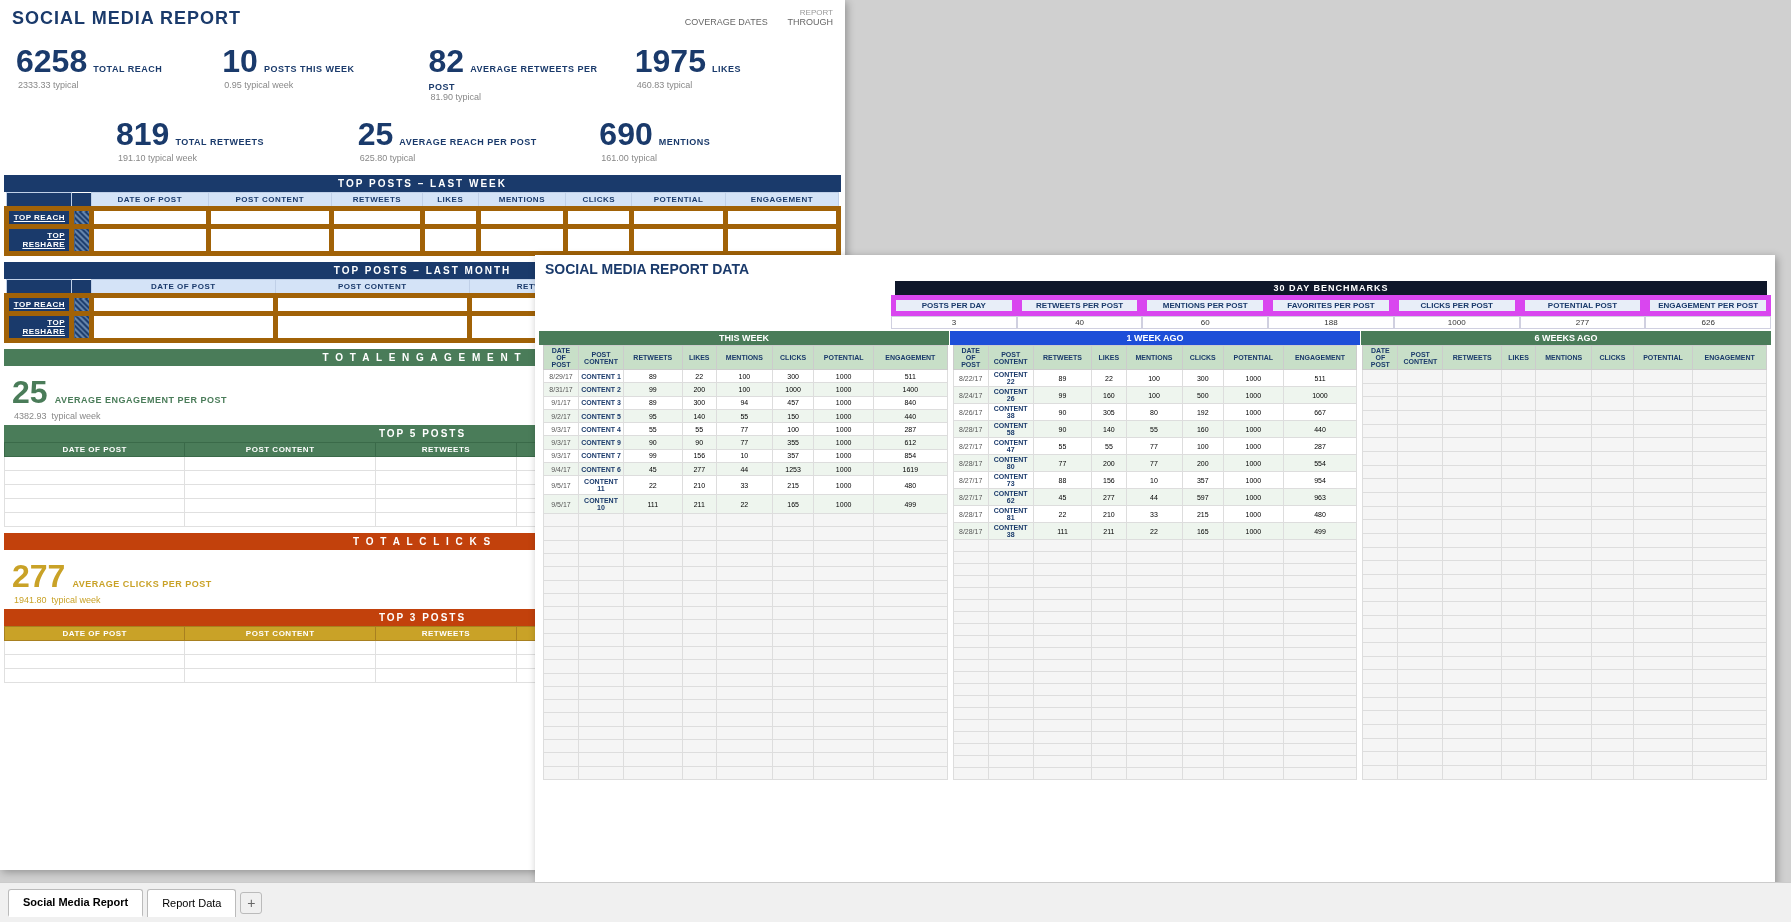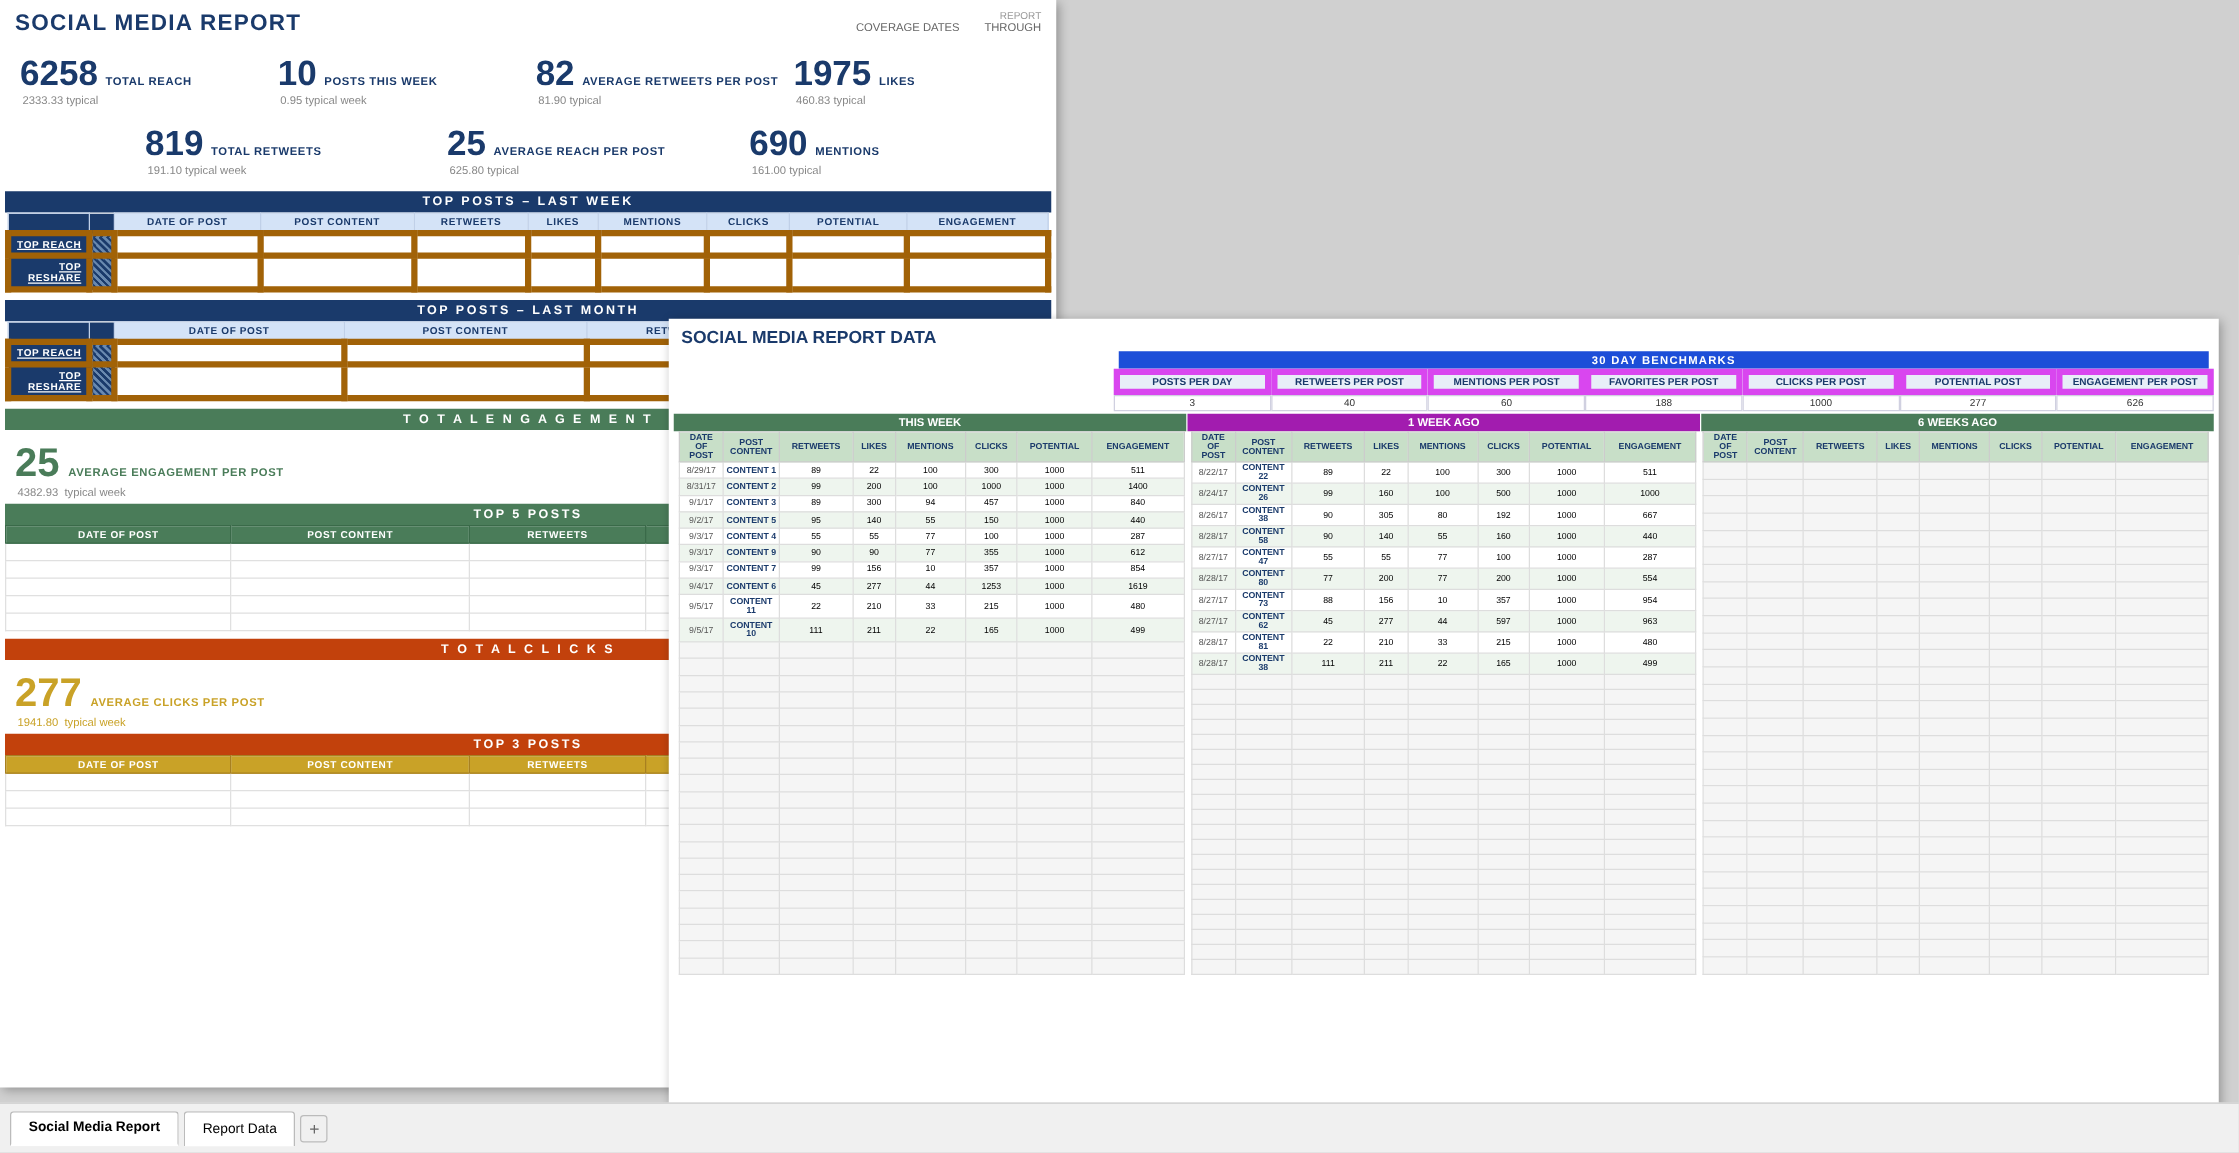--- a/index.html
+++ b/index.html
@@ -121,21 +121,21 @@
       flex-wrap: wrap;
     }
 
     .stat-item {
       flex: 1;
       min-width: 100px;
       padding: 4px 6px;
     }
 
     .stat-big {
-      font-size: 28px;
+      font-size: 32px;
       font-weight: bold;
       color: #1a3a6b;
     }
 
     .stat-label {
       font-size: 9px;
       font-weight: bold;
       color: #1a3a6b;
       letter-spacing: 0.5px;
       margin-left: 3px;
@@ -324,21 +324,21 @@
 
     
     .data-header {
       padding: 6px 10px 4px;
       font-size: 14px;
       font-weight: bold;
       color: #1a3a6b;
     }
 
     .benchmarks-header {
-      background: #1d4ed8;
+      background: #0f172a;
       color: white;
       text-align: center;
       font-size: 9px;
       font-weight: bold;
       letter-spacing: 1px;
       padding: 2px;
       margin: 0 4px;
     }
 
     .benchmark-cell {
@@ -720,21 +720,21 @@
           <div class="benchmark-val" style="flex:1;">188</div>
           <div class="benchmark-val" style="flex:1;">1000</div>
           <div class="benchmark-val" style="flex:1;">277</div>
           <div class="benchmark-val" style="flex:1;">626</div>
         </div>
       </div>
     </div>
 
     <div style="display:flex; margin:2px 4px 0;">
       <div style="flex:1; text-align:center; background:#4a7c59; color:white; font-size:9px; font-weight:bold; padding:2px; margin-right:1px;">THIS WEEK</div>
-      <div style="flex:1; text-align:center; background:#a21caf; color:white; font-size:9px; font-weight:bold; padding:2px; margin-right:1px;">1 WEEK AGO</div>
+      <div style="flex:1; text-align:center; background:#1d4ed8; color:white; font-size:9px; font-weight:bold; padding:2px; margin-right:1px;">1 WEEK AGO</div>
       <div style="flex:1; text-align:center; background:#4a7c59; color:white; font-size:9px; font-weight:bold; padding:2px;">6 WEEKS AGO</div>
     </div>
 
     <div style="display:flex; margin:0 4px; overflow-y:auto; max-height:540px;">
 
       <table class="data-table" style="flex:1; margin-right:1px;">
         <thead>
           <tr>
             <th style="width:35px;">DATE OF POST</th>
             <th style="width:45px;">POST CONTENT</th>

